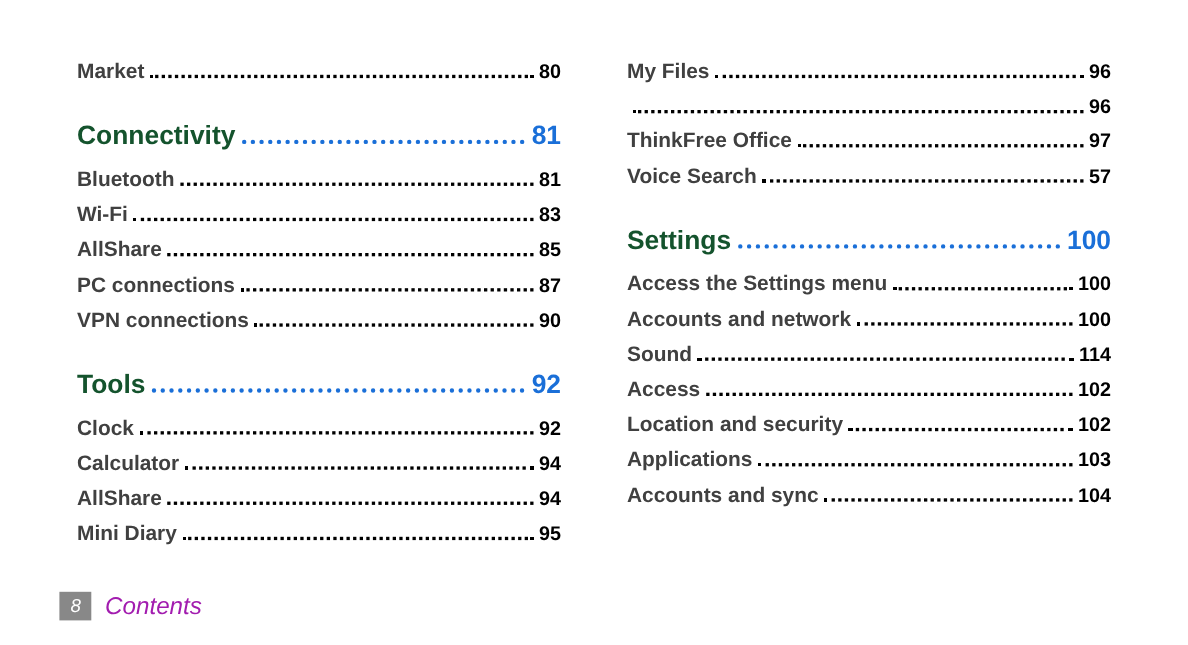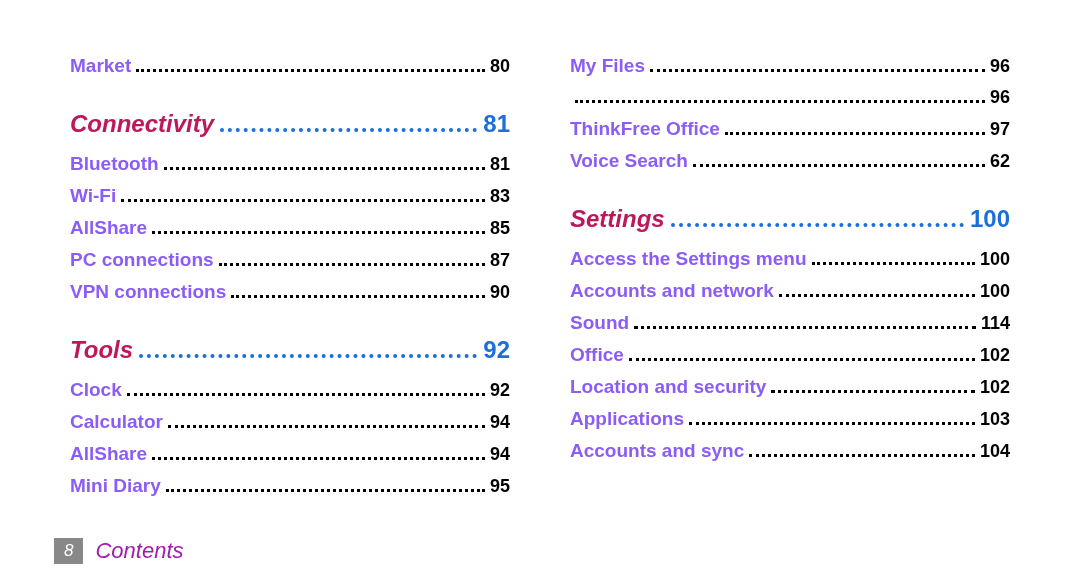--- a/index.html
+++ b/index.html
@@ -21,46 +21,45 @@
     display: flex;
     flex-direction: column;
   }
   .section-heading {
     display: flex;
     align-items: baseline;
     margin-top: 28px;
     margin-bottom: 10px;
   }
   .section-heading .title {
-    color: #be185d;
+    color: #14532d;
     font-size: 24px;
     font-weight: 600;
     white-space: nowrap;
-    font-style: italic;
   }
   .section-heading .dots {
     flex: 1;
     border-bottom: 4px dotted #1a6fd8;
     margin: 0 6px 4px 6px;
     height: 1px;
   }
   .section-heading .page {
     color: #1a6fd8;
     font-size: 24px;
     font-weight: 600;
   }
   .entry {
     display: flex;
     align-items: baseline;
     margin: 5px 0;
   }
   .entry .label {
     font-size: 19px;
     font-weight: 600;
-    color: #8b5cf6;
+    color: #404040;
     white-space: nowrap;
   }
   .entry .dots {
     flex: 1;
     border-bottom: 3px dotted #000;
     margin: 0 5px 3px 5px;
     height: 1px;
   }
   .entry .page {
     font-size: 18px;
@@ -165,21 +164,21 @@
         <span class="page">96</span>
       </div>
       <div class="entry">
         <span class="label">ThinkFree Office</span>
         <span class="dots"></span>
         <span class="page">97</span>
       </div>
       <div class="entry">
         <span class="label">Voice Search</span>
         <span class="dots"></span>
-        <span class="page">62</span>
+        <span class="page">57</span>
       </div>
       <div class="section-heading">
         <span class="title">Settings</span>
         <span class="dots"></span>
         <span class="page">100</span>
       </div>
       <div class="entry">
         <span class="label">Access the Settings menu</span>
         <span class="dots"></span>
         <span class="page">100</span>
@@ -188,21 +187,21 @@
         <span class="label">Accounts and network</span>
         <span class="dots"></span>
         <span class="page">100</span>
       </div>
       <div class="entry">
         <span class="label">Sound</span>
         <span class="dots"></span>
         <span class="page">114</span>
       </div>
       <div class="entry">
-        <span class="label">Office</span>
+        <span class="label">Access</span>
         <span class="dots"></span>
         <span class="page">102</span>
       </div>
       <div class="entry">
         <span class="label">Location and security</span>
         <span class="dots"></span>
         <span class="page">102</span>
       </div>
       <div class="entry">
         <span class="label">Applications</span>

